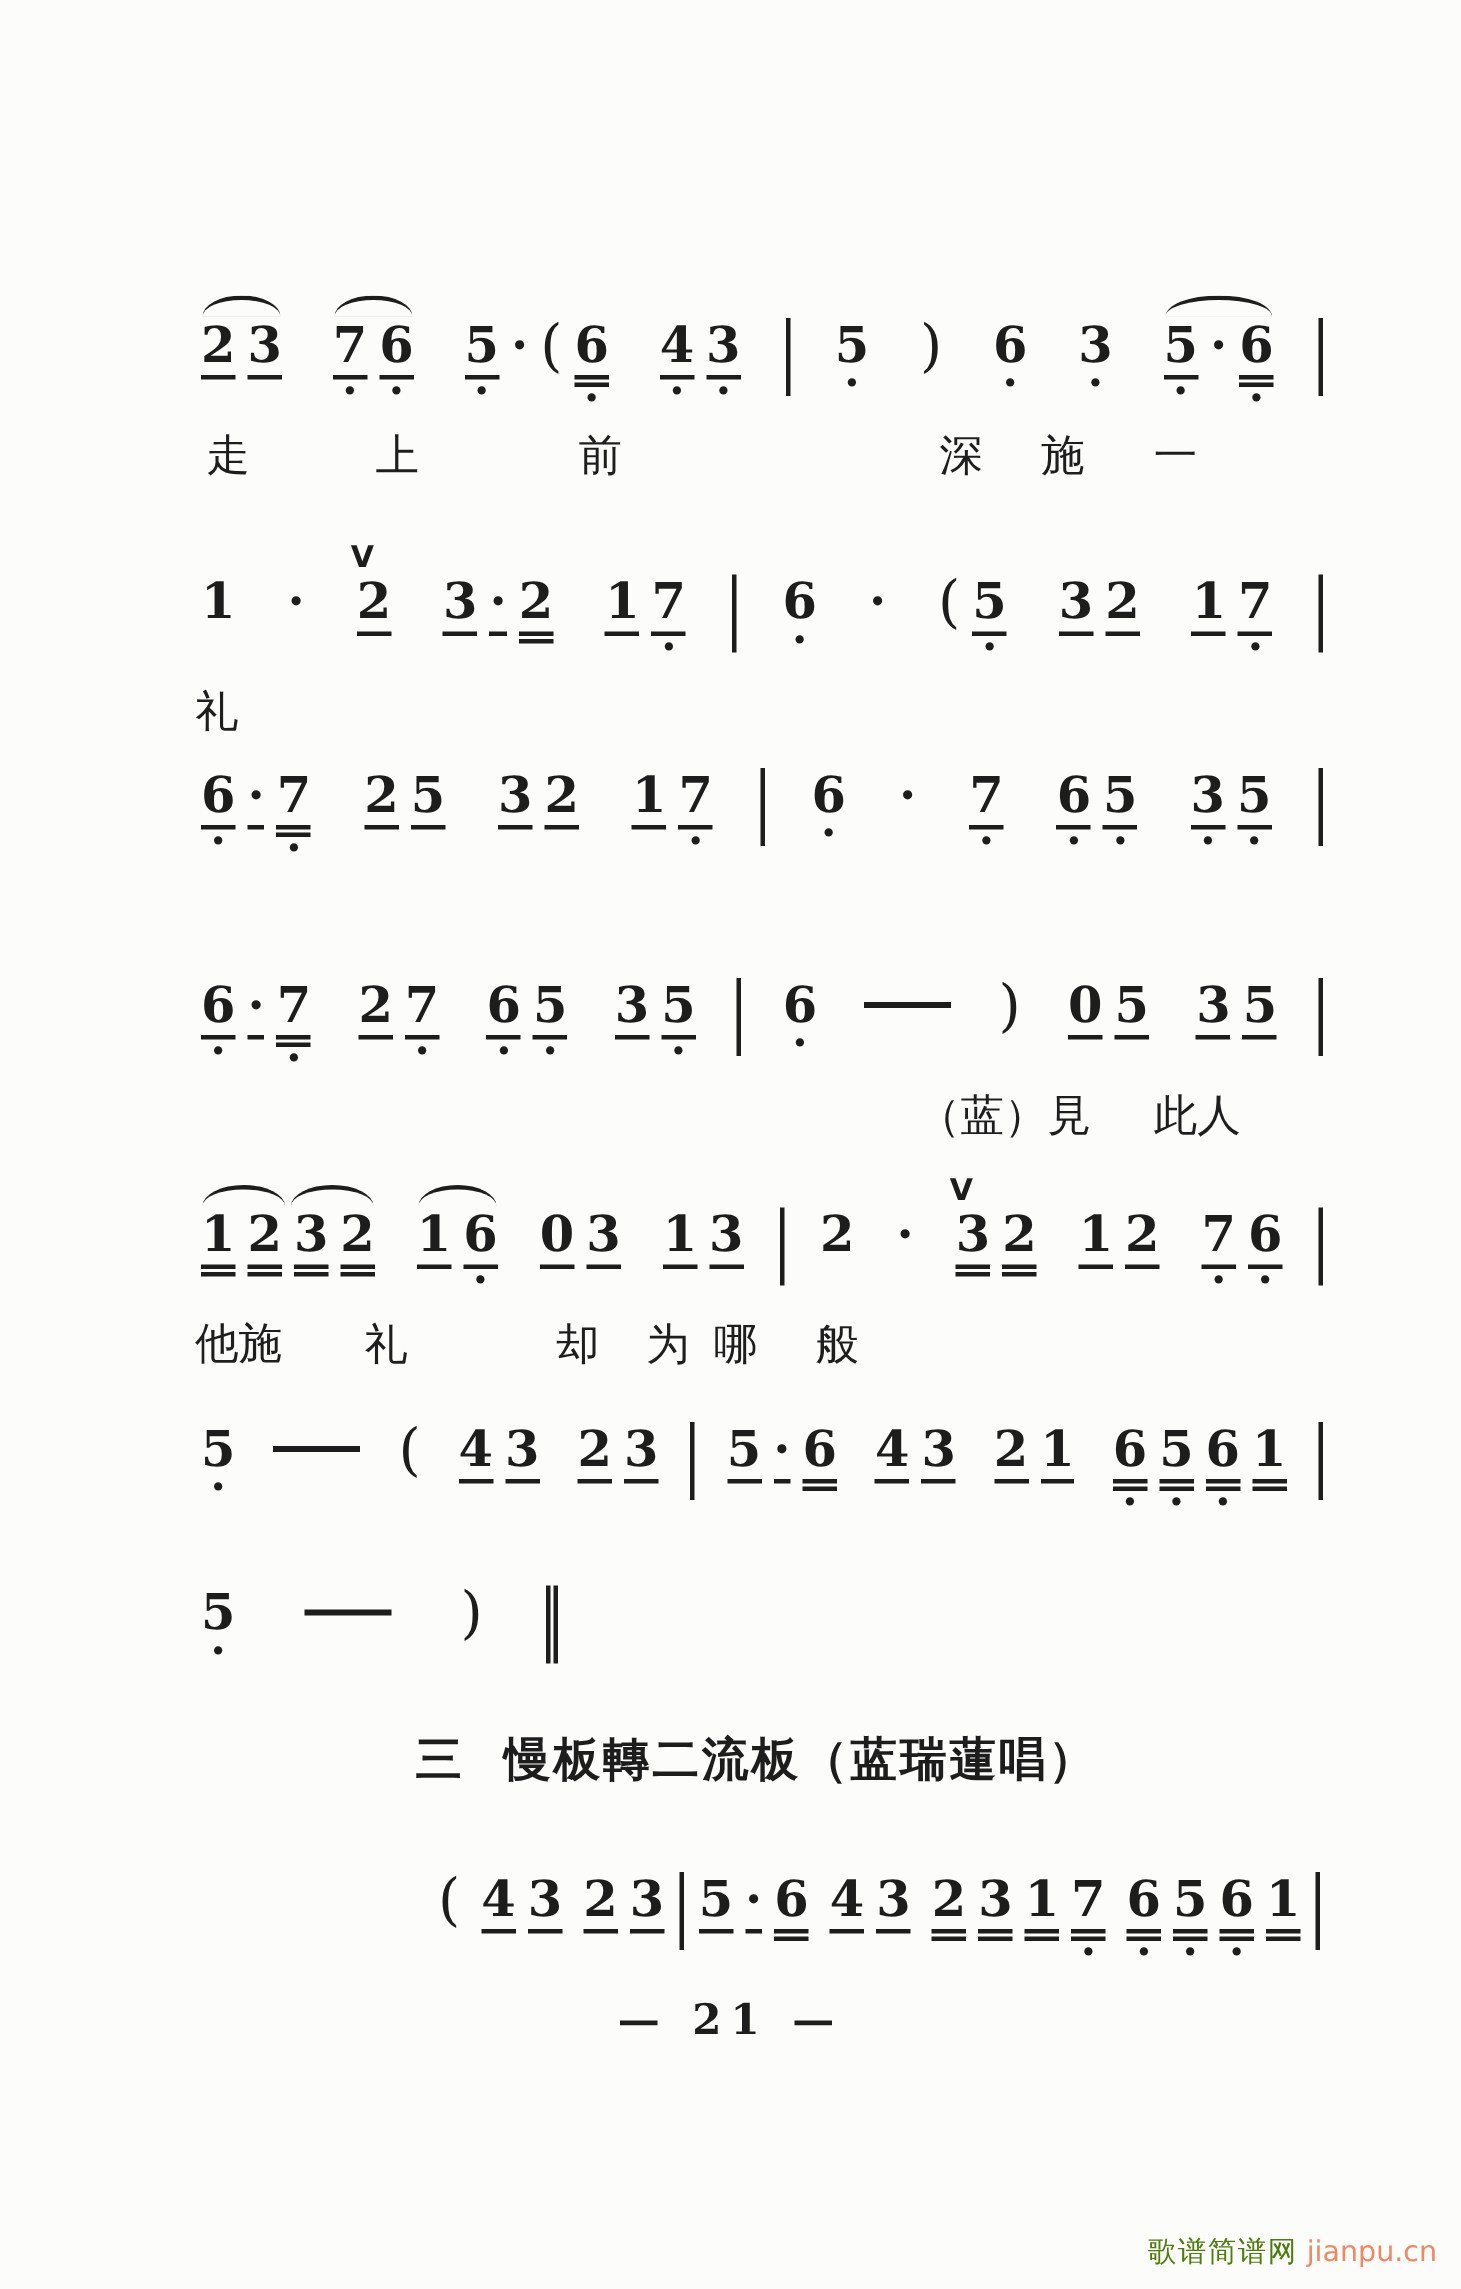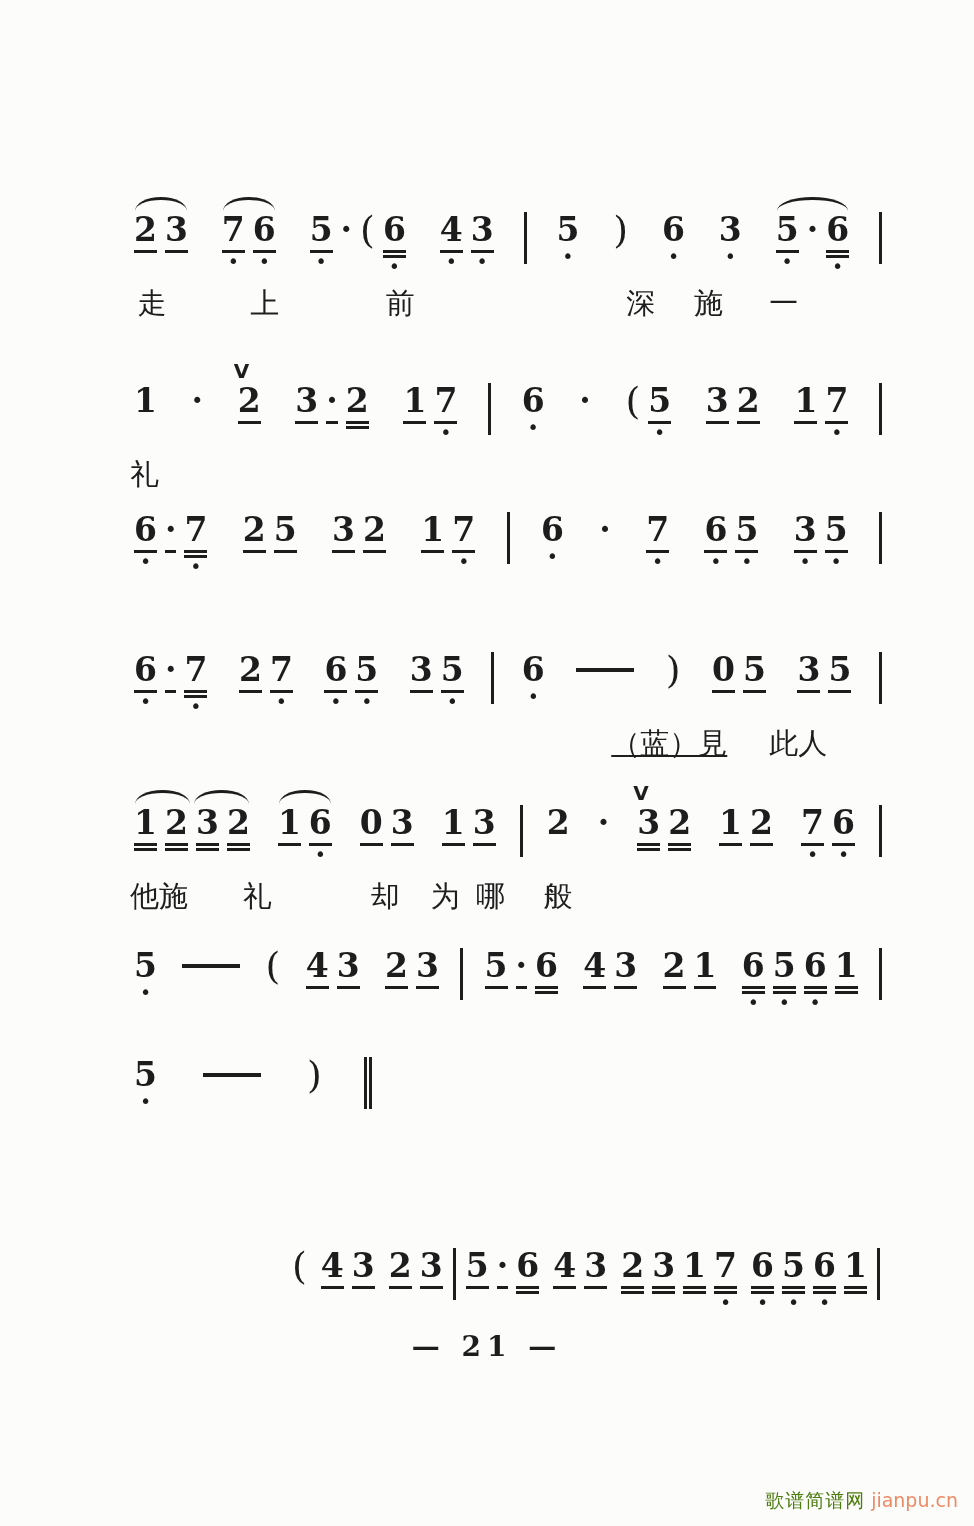--- a/index.html
+++ b/index.html
@@ -589,21 +589,21 @@
               <span class="ch">5</span>
               <span class="beams">
                 <i></i>
               </span>
               <span class="od"></span>
             </span>
           </span>
           <span class="barline"></span>
         </div>
         <div class="lyric-row">
-          <span class="lyric" style="left: 64%; text-decoration: underline;">（蓝）見</span>
+          <span class="lyric" style="left: 64%;">（蓝）見</span>
           <span class="lyric" style="left: 85%;">此人</span>
         </div>
       </div>
       <div class="music-line" style="top: 805px;">
         <div class="note-row">
           <span class="cell">
             <span class="arcs">
               <i></i>
               <i></i>
             </span>
@@ -1091,19 +1091,22 @@
                 <i></i>
               </span>
               <span class="od"></span>
             </span>
           </span>
           <span class="barline"></span>
         </div>
       </div>
     </div>
 
+  <div class="heading">
+    <span class="idx">三</span><span>慢板轉二流板</span><span>（蓝瑞蓮唱）</span>
+  </div>
 
   <div class="pagenum">— 21 —</div>
 
   <div class="watermark">
     <span class="wm-name" style="color: #4d7c0f;">歌谱简谱网</span><span class="wm-url" style="color: rgb(237, 138, 102);">jianpu.cn</span>
   </div>
 </div>
 
 </body></html>

